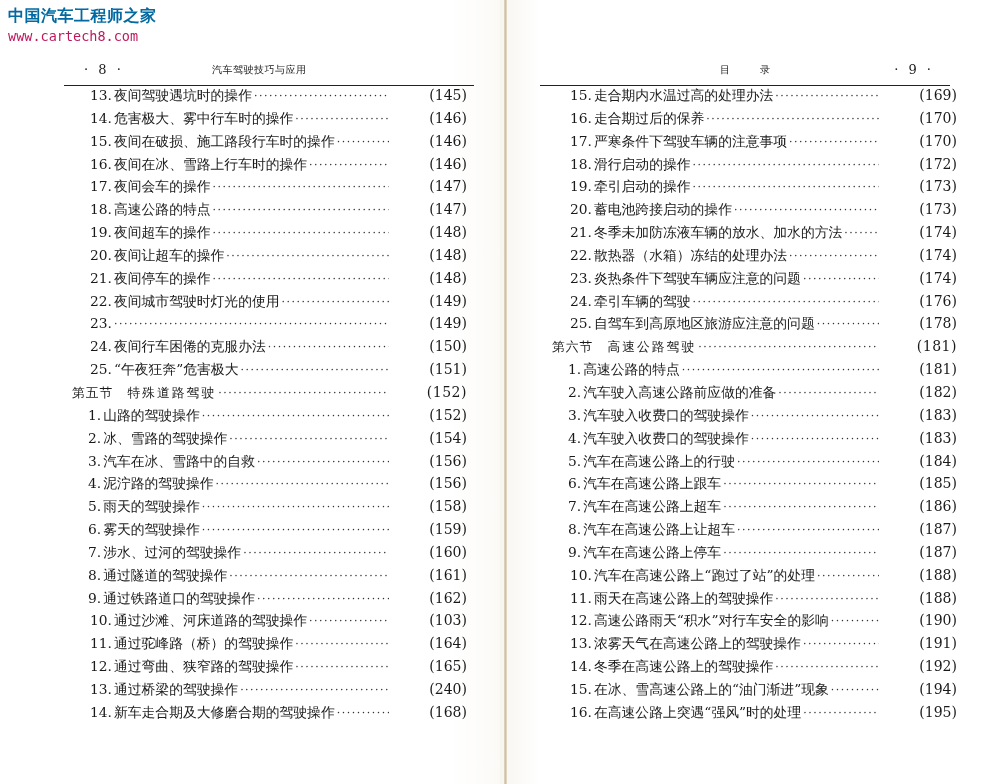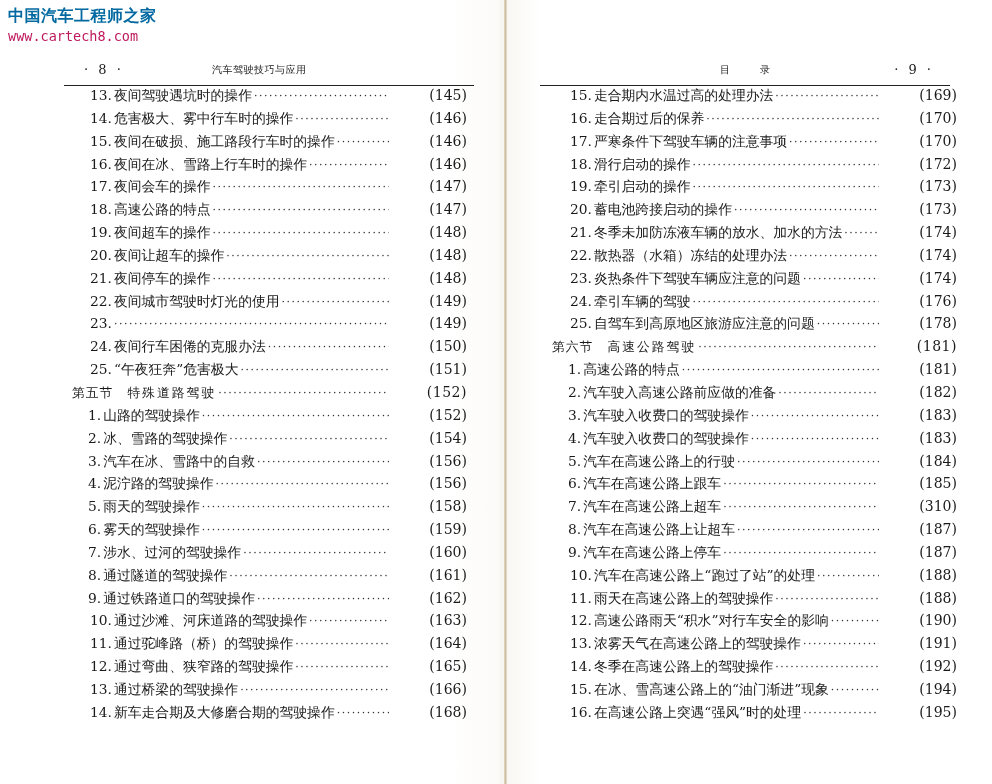--- a/index.html
+++ b/index.html
@@ -208,39 +208,39 @@
       <div class="row item narrow">
         <span class="num">9.</span>
         <span class="title">通过铁路道口的驾驶操作</span>
         <span class="leader"></span>
         <span class="pg">(162)</span>
       </div>
       <div class="row item">
         <span class="num">10.</span>
         <span class="title">通过沙滩、河床道路的驾驶操作</span>
         <span class="leader"></span>
-        <span class="pg">(163)</span>
+        <span class="pg">(103)</span>
       </div>
       <div class="row item">
         <span class="num">11.</span>
         <span class="title">通过驼峰路（桥）的驾驶操作</span>
         <span class="leader"></span>
         <span class="pg">(164)</span>
       </div>
       <div class="row item">
         <span class="num">12.</span>
         <span class="title">通过弯曲、狭窄路的驾驶操作</span>
         <span class="leader"></span>
         <span class="pg">(165)</span>
       </div>
       <div class="row item">
         <span class="num">13.</span>
         <span class="title">通过桥梁的驾驶操作</span>
         <span class="leader"></span>
-        <span class="pg">(166)</span>
+        <span class="pg">(240)</span>
       </div>
       <div class="row item">
         <span class="num">14.</span>
         <span class="title">新车走合期及大修磨合期的驾驶操作</span>
         <span class="leader"></span>
         <span class="pg">(168)</span>
       </div>
     </div>
 </div>
 
@@ -356,21 +356,21 @@
       <div class="row item narrow">
         <span class="num">6.</span>
         <span class="title">汽车在高速公路上跟车</span>
         <span class="leader"></span>
         <span class="pg">(185)</span>
       </div>
       <div class="row item narrow">
         <span class="num">7.</span>
         <span class="title">汽车在高速公路上超车</span>
         <span class="leader"></span>
-        <span class="pg">(310)</span>
+        <span class="pg">(186)</span>
       </div>
       <div class="row item narrow">
         <span class="num">8.</span>
         <span class="title">汽车在高速公路上让超车</span>
         <span class="leader"></span>
         <span class="pg">(187)</span>
       </div>
       <div class="row item narrow">
         <span class="num">9.</span>
         <span class="title">汽车在高速公路上停车</span>

